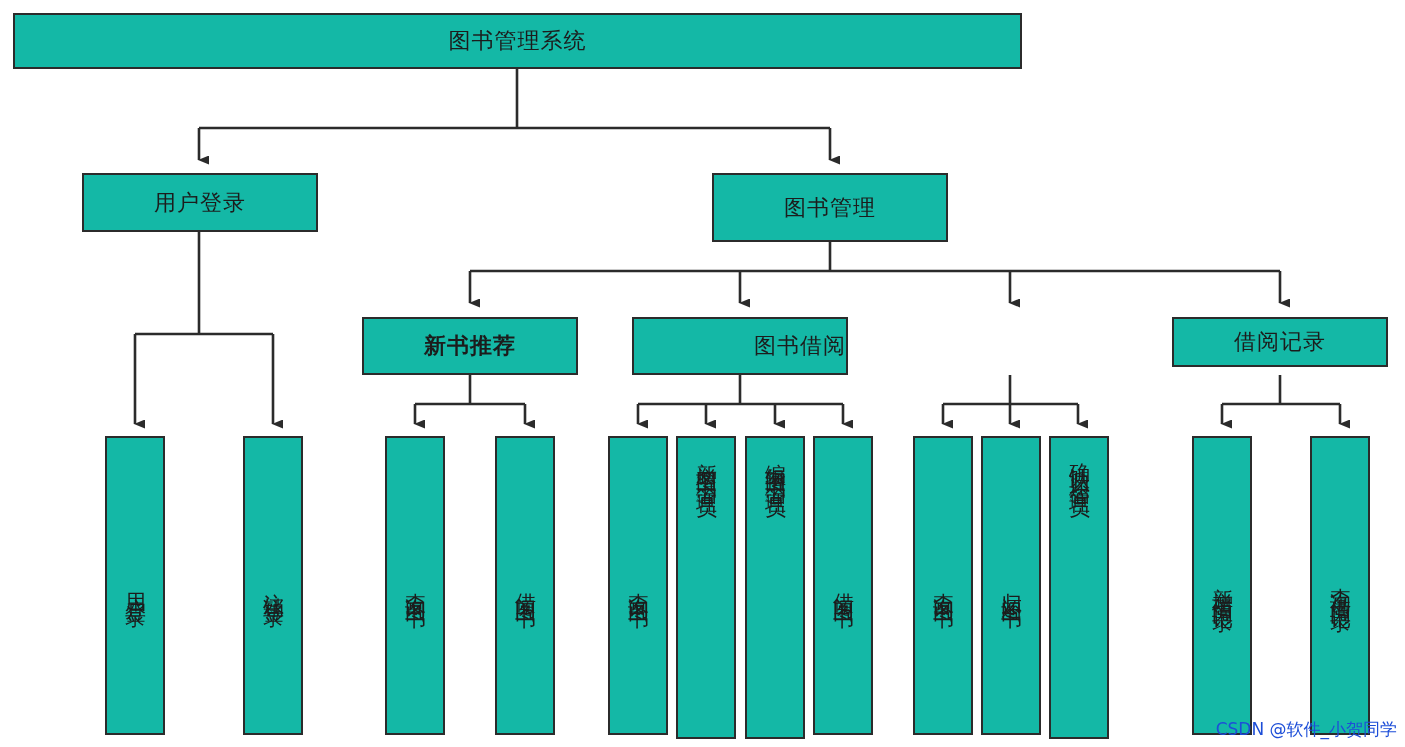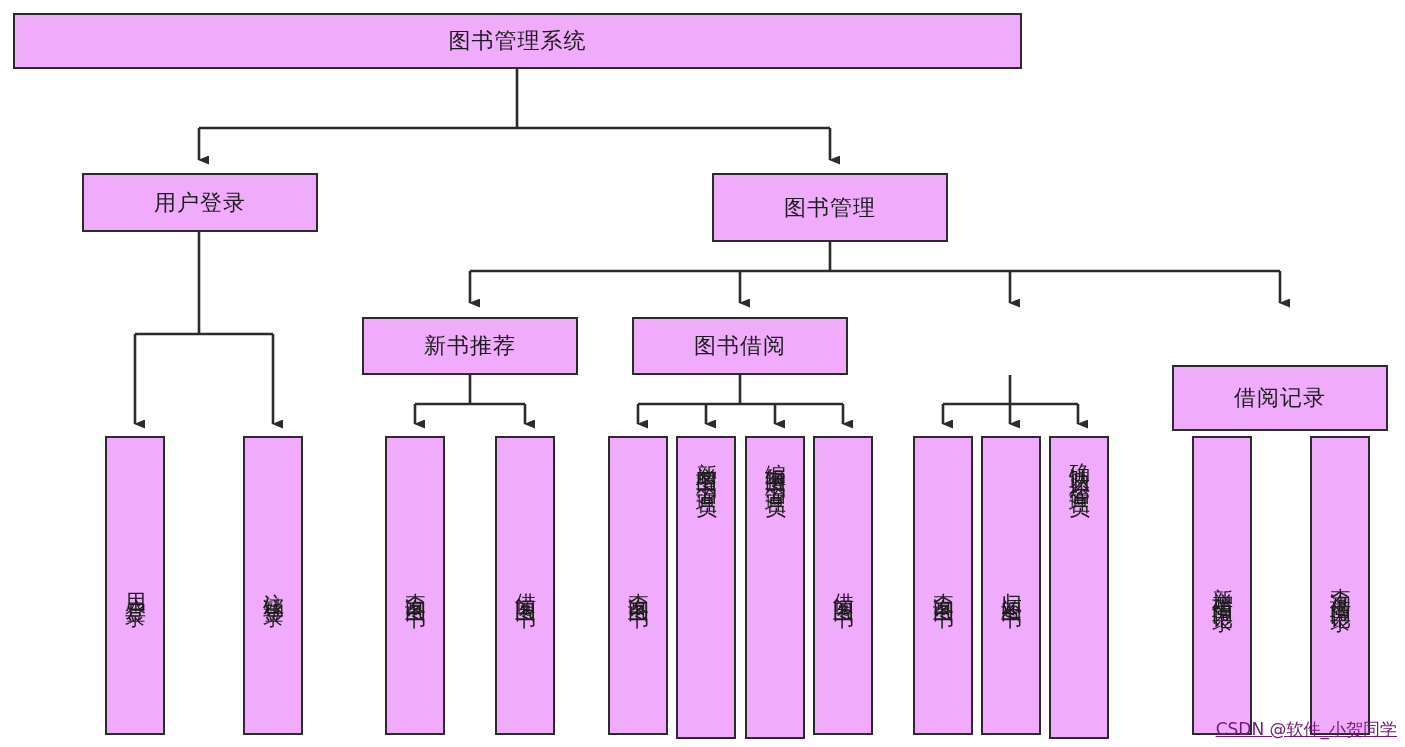--- a/index.html
+++ b/index.html
@@ -22,21 +22,21 @@
     position: absolute;
     left: 0;
     top: 0;
     width: 1405px;
     height: 747px;
   }
   .node {
     position: absolute;
     box-sizing: border-box;
     border: 2px solid #2b2b2b;
-    background: #f0abfc;
+    background: #14b8a6;
     display: flex;
     align-items: center;
     justify-content: center;
     z-index: 2;
   }
   .node .node-label {
     font-size: 22px;
     color: #1c1c1c;
     letter-spacing: 1px;
     line-height: 1.15;
@@ -58,24 +58,23 @@
   }
   .node.leaf.centered {
     align-items: center;
     padding-top: 0;
   }
   #watermark {
     position: absolute;
     right: 8px;
     bottom: 6px;
     font-size: 17px;
-    color: #701a75;
+    color: #1d4ed8;
     z-index: 5;
     white-space: nowrap;
-    text-decoration: underline;
   }
 </style>
 </head>
 <body>
 
 <div id="diagram-root">
 
   <svg id="connector-layer" viewBox="0 0 1405 747" xmlns="http://www.w3.org/2000/svg">
     <defs>
       <marker id="arrowhead" markerWidth="9" markerHeight="11" refX="4.5" refY="10" orient="auto" markerUnits="userSpaceOnUse">
@@ -133,27 +132,27 @@
     <span class="node-label">图书管理系统</span>
   </div>
 
   <div class="node" style="left:82px; top:173px; width:236px; height:59px;">
     <span class="node-label">用户登录</span>
   </div>
   <div class="node" style="left:712px; top:173px; width:236px; height:69px;">
     <span class="node-label">图书管理</span>
   </div>
 
-  <div class="node" style="left:362px; top:317px; width:216px; height:58px;">
+  <div class="node" style="left:362px; top:317px; width:216px; height:58px;font-weight:bold;">
     <span class="node-label">新书推荐</span>
   </div>
-  <div class="node" style="left:632px; top:317px; width:216px; height:58px;">
+  <div class="node" style="left:632px; top:317px; width:216px; height:58px;justify-content:flex-end;">
     <span class="node-label">图书借阅</span>
   </div>
-  <div class="node" style="left:1172px; top:317px; width:216px; height:66px;margin-top:48px;">
+  <div class="node" style="left:1172px; top:317px; width:216px; height:50px;">
     <span class="node-label">借阅记录</span>
   </div>
 
   <div class="node leaf centered" style="left:105px; top:436px; width:60px; height:299px;">
     <span class="node-label">用户登录</span>
   </div>
   <div class="node leaf centered" style="left:243px; top:436px; width:60px; height:299px;">
     <span class="node-label">注销登录</span>
   </div>
 

